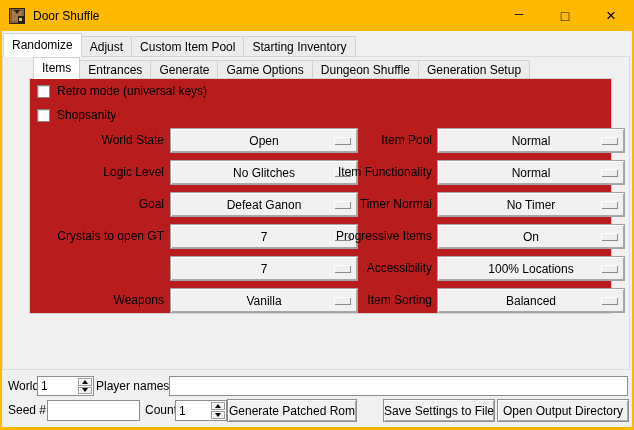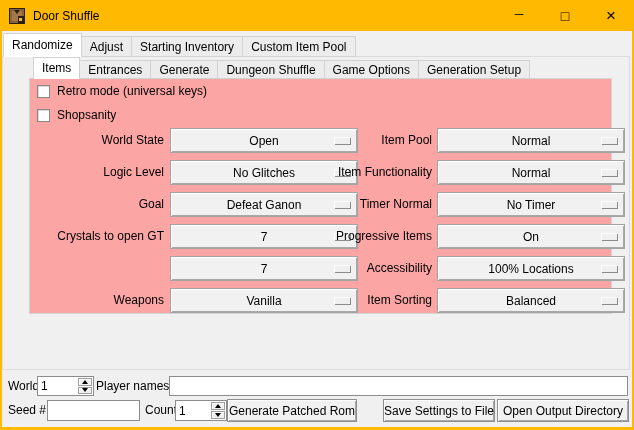--- a/index.html
+++ b/index.html
@@ -39,21 +39,21 @@
   .tab.sel { height:24px; line-height:23px; background:#fff; border-bottom:none;
              position:relative; z-index:4; }
   .outer-tabs { left:1px; top:2px; height:24px; }
   .tabs-sm .tab { height:19px; line-height:18px; }
   .tabs-sm .tab.sel { height:22px; line-height:21px; }
 
   .outer-panel { position:absolute; left:0; top:25px; width:628px; height:314px;
                  border:1px solid #dcdcdc; background:#f0f0f0; z-index:1; }
   .inner-tabs { left:30px; top:0; height:22px; }
   .inner-panel { position:absolute; left:26px; top:21px; width:583px; height:236px;
-                 border:1px solid #d4d4d4; background:#fca5a5; z-index:2; }
+                 border:1px solid #d4d4d4; background:#b91c1c; z-index:2; }
 
   
   .cbrow { position:absolute; left:7px; height:14px; display:flex; align-items:center; gap:7px; }
   .cb { width:13px; height:13px; background:#fff; border:1px solid #878787;
         box-shadow: inset 1px 1px 0 #d9d9d9; flex:0 0 auto; }
 
   
   .slabel { position:absolute; left:0; width:134px; text-align:right; line-height:25px; white-space:nowrap; }
   .slabel.r { left:240px; width:162px; }
   .dd { position:absolute; left:140px; width:188px; height:25px; background:#f1f1f1;
@@ -104,32 +104,32 @@
         <span class="g-close">×</span>
       </div>
     </div>
   </div>
 
   <div class="content">
 
     <div class="tabrow outer-tabs">
       <div class="tab sel">Randomize</div>
       <div class="tab">Adjust</div>
+      <div class="tab">Custom Item Pool</div>
       <div class="tab">Starting Inventory</div>
-      <div class="tab">Custom Item Pool</div>
     </div>
 
     <div class="outer-panel">
 
       <div class="tabrow inner-tabs tabs-sm">
         <div class="tab sel">Items</div>
         <div class="tab">Entrances</div>
         <div class="tab">Generate</div>
+        <div class="tab">Game Options</div>
         <div class="tab">Dungeon Shuffle</div>
-        <div class="tab">Game Options</div>
         <div class="tab">Generation Setup</div>
       </div>
 
       <div class="inner-panel">
 
         <div class="cbrow" style="top:5px">
           <span class="cb"></span>
           <span>Retro mode (universal keys)</span>
         </div>
         <div class="cbrow" style="top:29px">

